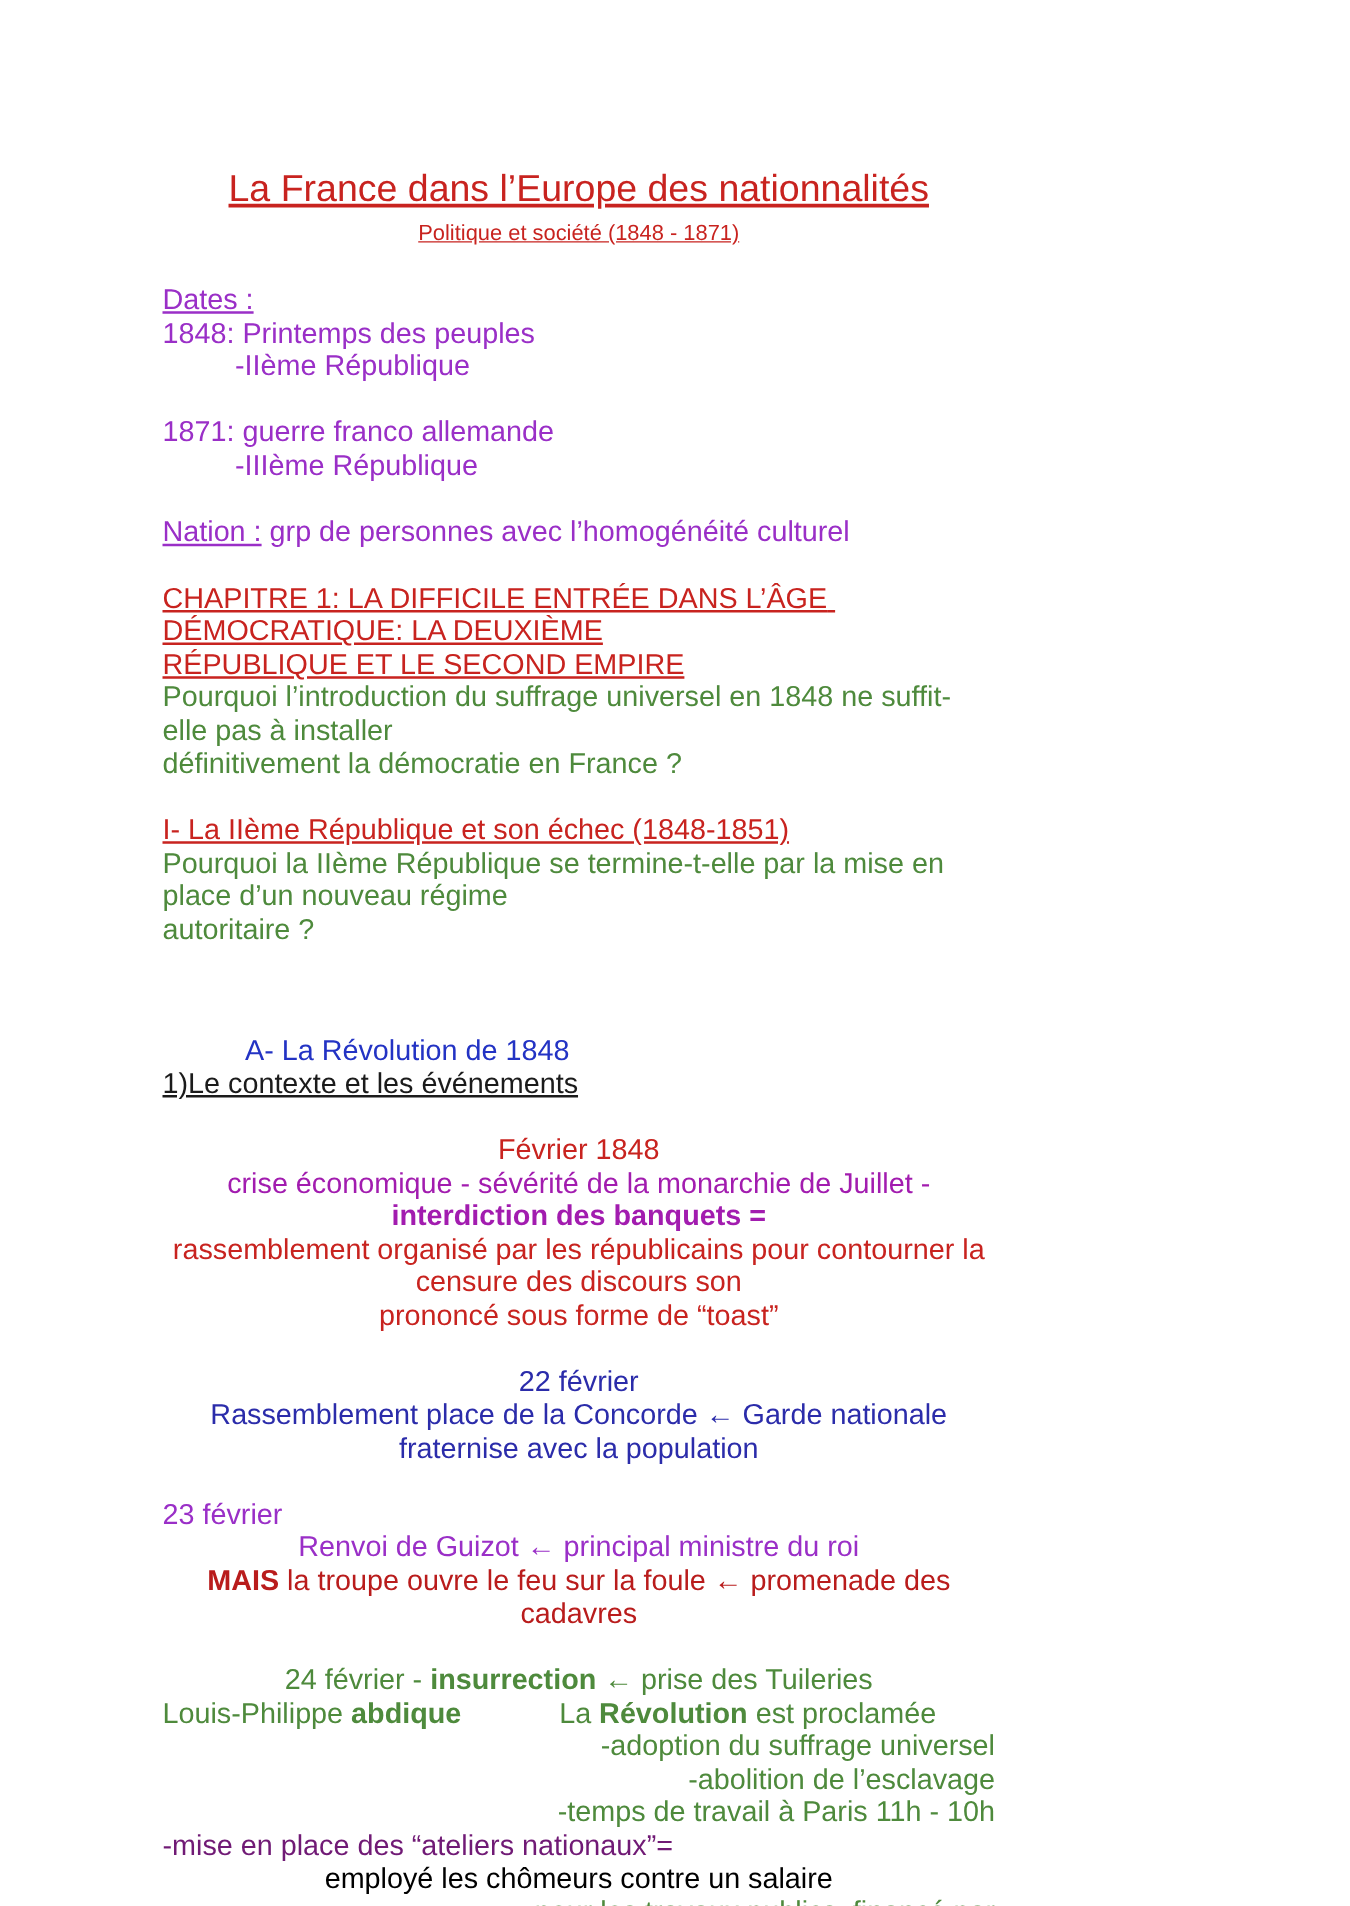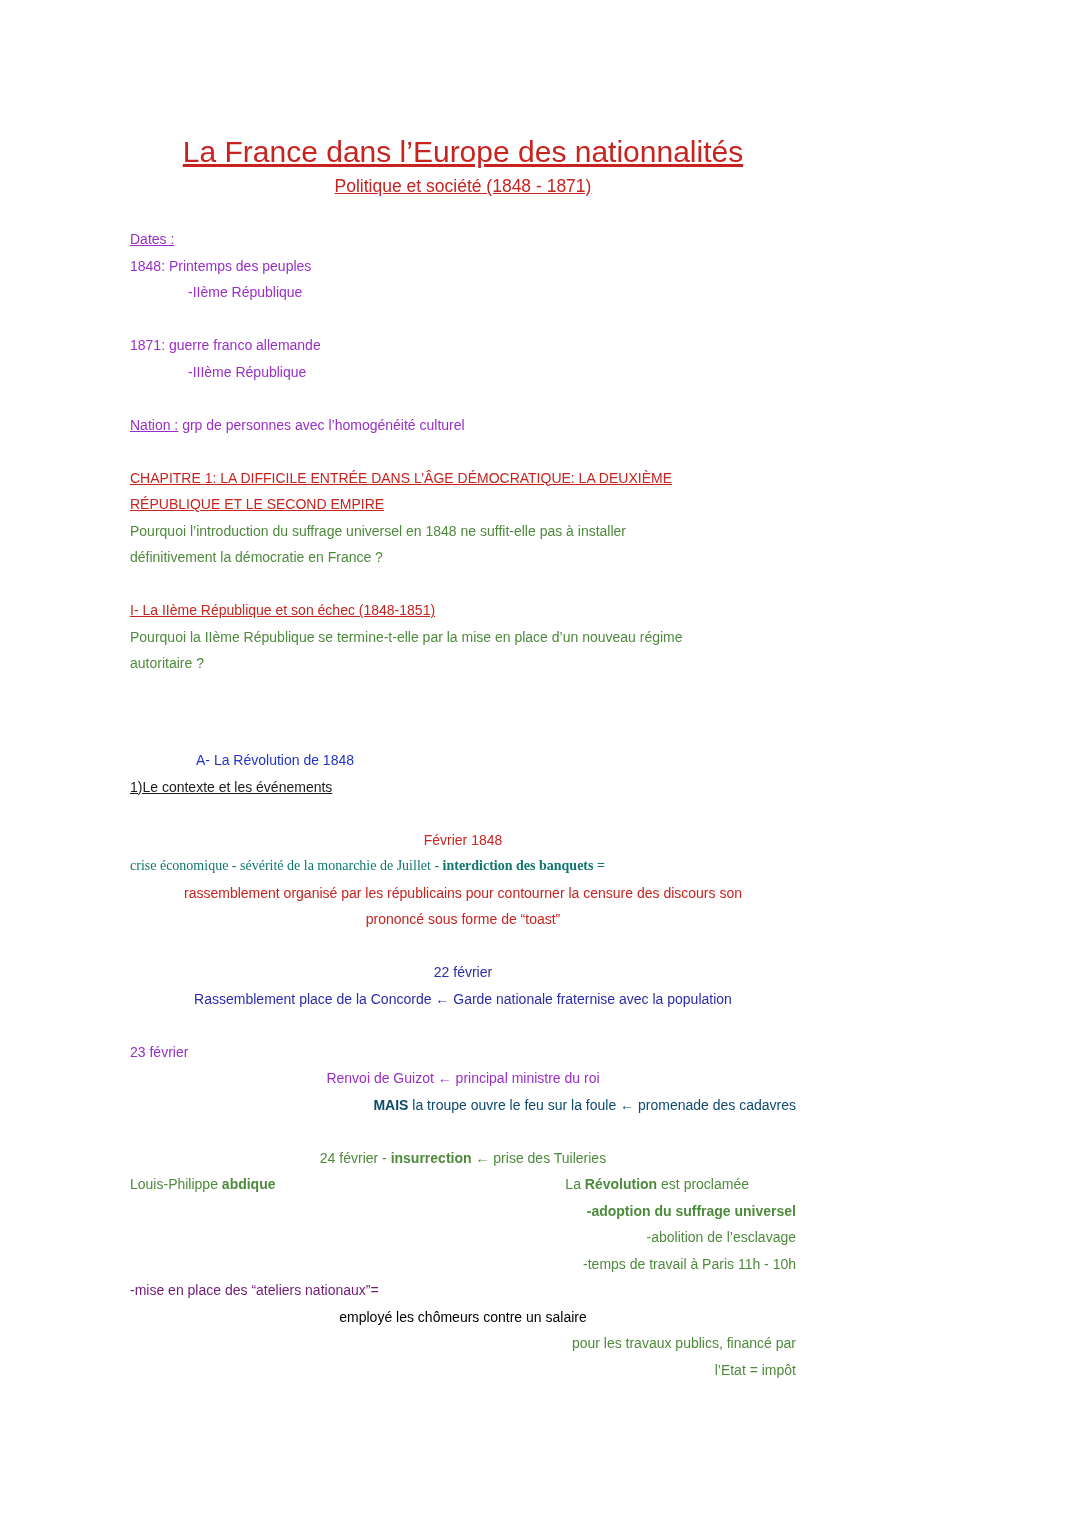--- a/index.html
+++ b/index.html
@@ -24,21 +24,21 @@
     text-decoration: underline;
     white-space: nowrap;
   }
   .doc-subtitle {
     font-size: 17.5px;
     line-height: 26.5px;
     text-align: center;
     text-decoration: underline;
   }
   .line {
-    font-size: 14px;
+    font-size: 23px;
     line-height: 26.5px;
     min-height: 26.5px;
     white-space: pre-wrap;
   }
   .line.blank { height: 26.5px; }
   .line.split {
     display: flex;
     justify-content: space-between;
     white-space: nowrap;
   }
@@ -69,37 +69,37 @@
         <div class="line" style="color: rgb(78, 138, 60);"><span class="">définitivement la démocratie en France ?</span></div>
         <div class="line blank"></div>
         <div class="line" style="color: rgb(200, 35, 31);"><span class="seg-u">I- La IIème République et son échec (1848-1851)</span></div>
         <div class="line" style="color: rgb(78, 138, 60);"><span class="">Pourquoi la IIème République se termine-t-elle par la mise en place d’un nouveau régime</span></div>
         <div class="line" style="color: rgb(78, 138, 60);"><span class="">autoritaire ?</span></div>
         <div class="line blank"></div>
         <div class="line" style="color: rgb(35, 51, 196); padding-left: 66px; margin-top: 44px;"><span class="">A- La Révolution de 1848</span></div>
         <div class="line" style="color: rgb(27, 27, 27);"><span class="seg-u">1)Le contexte et les événements</span></div>
         <div class="line blank"></div>
         <div class="line" style="color: rgb(200, 35, 31); text-align: center;"><span class="">Février 1848</span></div>
-        <div class="line" style="color: #0f766e; text-align: left; font-family: Liberation Serif, serif;"><span class="">crise économique - sévérité de la monarchie de Juillet - </span><span class="seg-b ">interdiction des banquets =</span></div>
+        <div class="line" style="color: #a21caf; text-align: center;"><span class="">crise économique - sévérité de la monarchie de Juillet - </span><span class="seg-b ">interdiction des banquets =</span></div>
         <div class="line" style="color: rgb(200, 35, 31); text-align: center;"><span class="">rassemblement organisé par les républicains pour contourner la censure des discours son</span></div>
         <div class="line" style="color: rgb(200, 35, 31); text-align: center;"><span class="">prononcé sous forme de “toast”</span></div>
         <div class="line blank"></div>
         <div class="line" style="color: rgb(43, 44, 170); text-align: center;"><span class="">22 février</span></div>
         <div class="line" style="color: rgb(43, 44, 170); text-align: center;"><span class="">Rassemblement place de la Concorde ← Garde nationale fraternise avec la population</span></div>
         <div class="line blank"></div>
         <div class="line" style="color: rgb(154, 47, 199); text-align: left;"><span class="">23 février</span></div>
         <div class="line" style="color: rgb(154, 47, 199); text-align: center;"><span class="">Renvoi de Guizot ← principal ministre du roi</span></div>
-        <div class="line" style="color: #0c4a6e; text-align: right;"><span class="seg-b ">MAIS</span><span class=""> la troupe ouvre le feu sur la foule ← promenade des cadavres</span></div>
+        <div class="line" style="color: #b91c1c; text-align: center;"><span class="seg-b ">MAIS</span><span class=""> la troupe ouvre le feu sur la foule ← promenade des cadavres</span></div>
         <div class="line blank"></div>
         <div class="line" style="color: rgb(78, 138, 60); text-align: center;"><span class="">24 février - </span><span class="seg-b ">insurrection</span><span class=""> ← prise des Tuileries</span></div>
         <div class="line split" style="color: rgb(78, 138, 60);">
           <div><span class="">Louis-Philippe </span><span class="seg-b ">abdique</span></div>
           <div style="padding-right: 47px;"><span class="">La </span><span class="seg-b ">Révolution</span><span class=""> est proclamée</span></div>
         </div>
-        <div class="line" style="color: rgb(78, 138, 60); text-align: right; font-weight: bold;"><span class="">-adoption du suffrage universel</span></div>
+        <div class="line" style="color: rgb(78, 138, 60); text-align: right;"><span class="">-adoption du suffrage universel</span></div>
         <div class="line" style="color: rgb(78, 138, 60); text-align: right;"><span class="">-abolition de l’esclavage</span></div>
         <div class="line" style="color: rgb(78, 138, 60); text-align: right;"><span class="">-temps de travail à Paris 11h - 10h</span></div>
         <div class="line" style="color: #701a75; "><span class="">-mise en place des “ateliers nationaux”=</span></div>
         <div class="line" style="color: #000000; text-align: center;"><span class="">employé les chômeurs contre un salaire</span></div>
         <div class="line" style="color: rgb(78, 138, 60); text-align: right;"><span class="">pour les travaux publics, financé par</span></div>
         <div class="line" style="color: rgb(78, 138, 60); text-align: right;"><span class="">l’Etat = impôt</span></div>
       </div>
   </div>
 </div>
 

